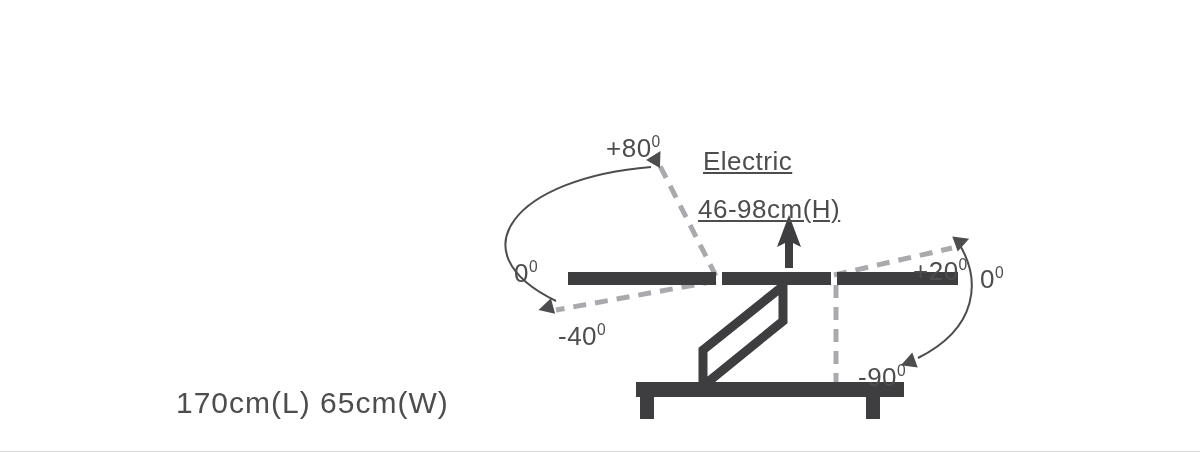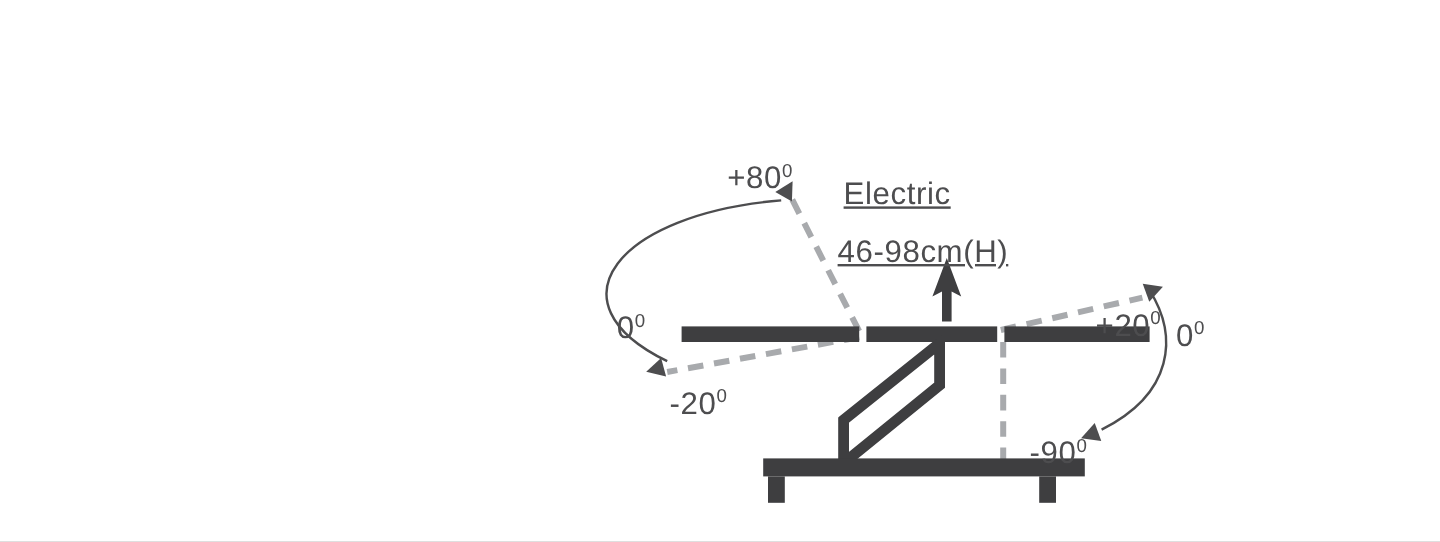--- a/index.html
+++ b/index.html
@@ -86,18 +86,19 @@
 
   <div class="lbl center" style="left:703px;top:146px;width:185px;">Electric</div>
   <div class="lbl center" style="left:698px;top:178px;width:200px;margin-top:16px;">46-98cm(H)</div>
 
   <div class="lbl" style="left:913px;top:210px;margin-top:46px;"><span>+20</span><sup>0</sup></div>
 
   <div class="lbl" style="left:514px;top:258px;"><span>0</span><sup>0</sup></div>
 
   <div class="lbl" style="left:980px;top:264px;"><span>0</span><sup>0</sup></div>
 
-  <div class="lbl" style="left:558px;top:321px;"><span>-20</span><sup>0</sup></div>
+  <div class="lbl" style="left:558px;top:321px;"><span>-40</span><sup>0</sup></div>
 
   <div class="lbl" style="left:858px;top:341px;margin-top:21px;"><span>-90</span><sup>0</sup></div>
 
+  <div class="dims">170cm(L) 65cm(W)</div>
 
 </div>
 
 </body></html>

